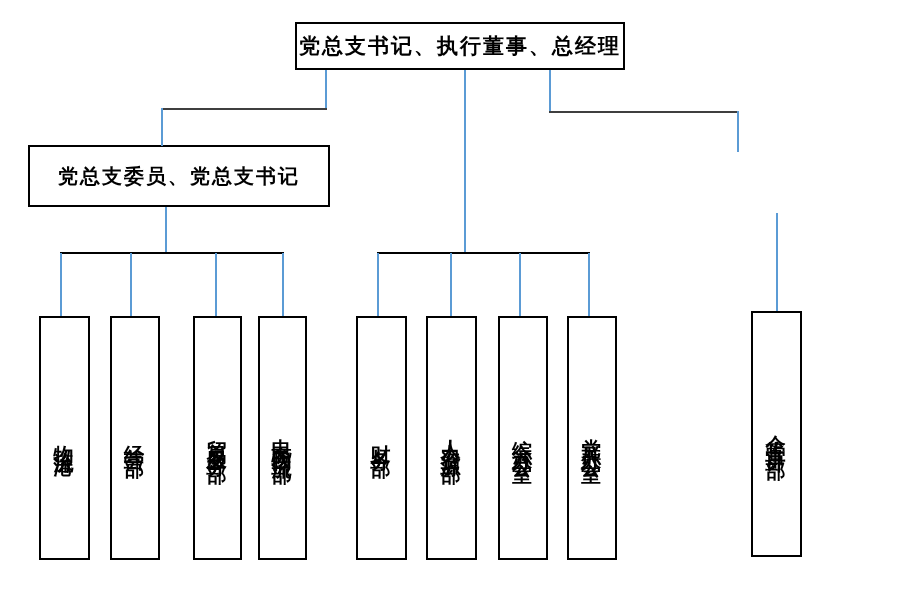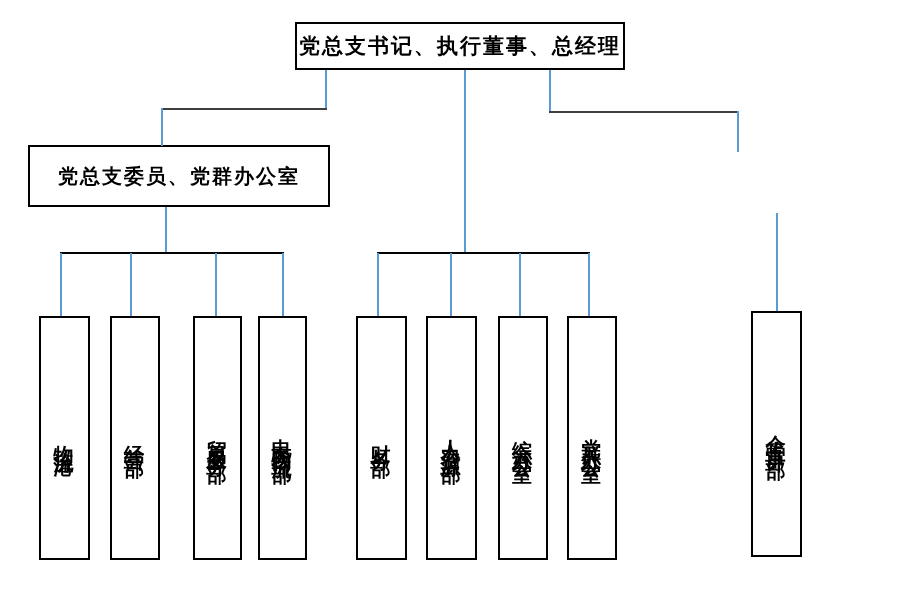--- a/index.html
+++ b/index.html
@@ -70,21 +70,21 @@
 </head>
 <body>
 
 <div id="canvas">
 
   <div class="node h-node" id="root-box">
     <span class="lbl">党总支书记、执行董事、总经理</span>
   </div>
 
   <div class="node h-node" id="branch-left">
-    <span class="lbl">党总支委员、党群办公室</span>
+    <span class="lbl">党总支委员、党总支书记</span>
   </div>
 
   <div class="node v-node" id="dept-0">
     <span class="lbl">物流港</span>
   </div>
   <div class="node v-node" id="dept-1">
     <span class="lbl">经营部</span>
   </div>
   <div class="node v-node" id="dept-2">
     <span class="lbl">贸易服务部</span>

